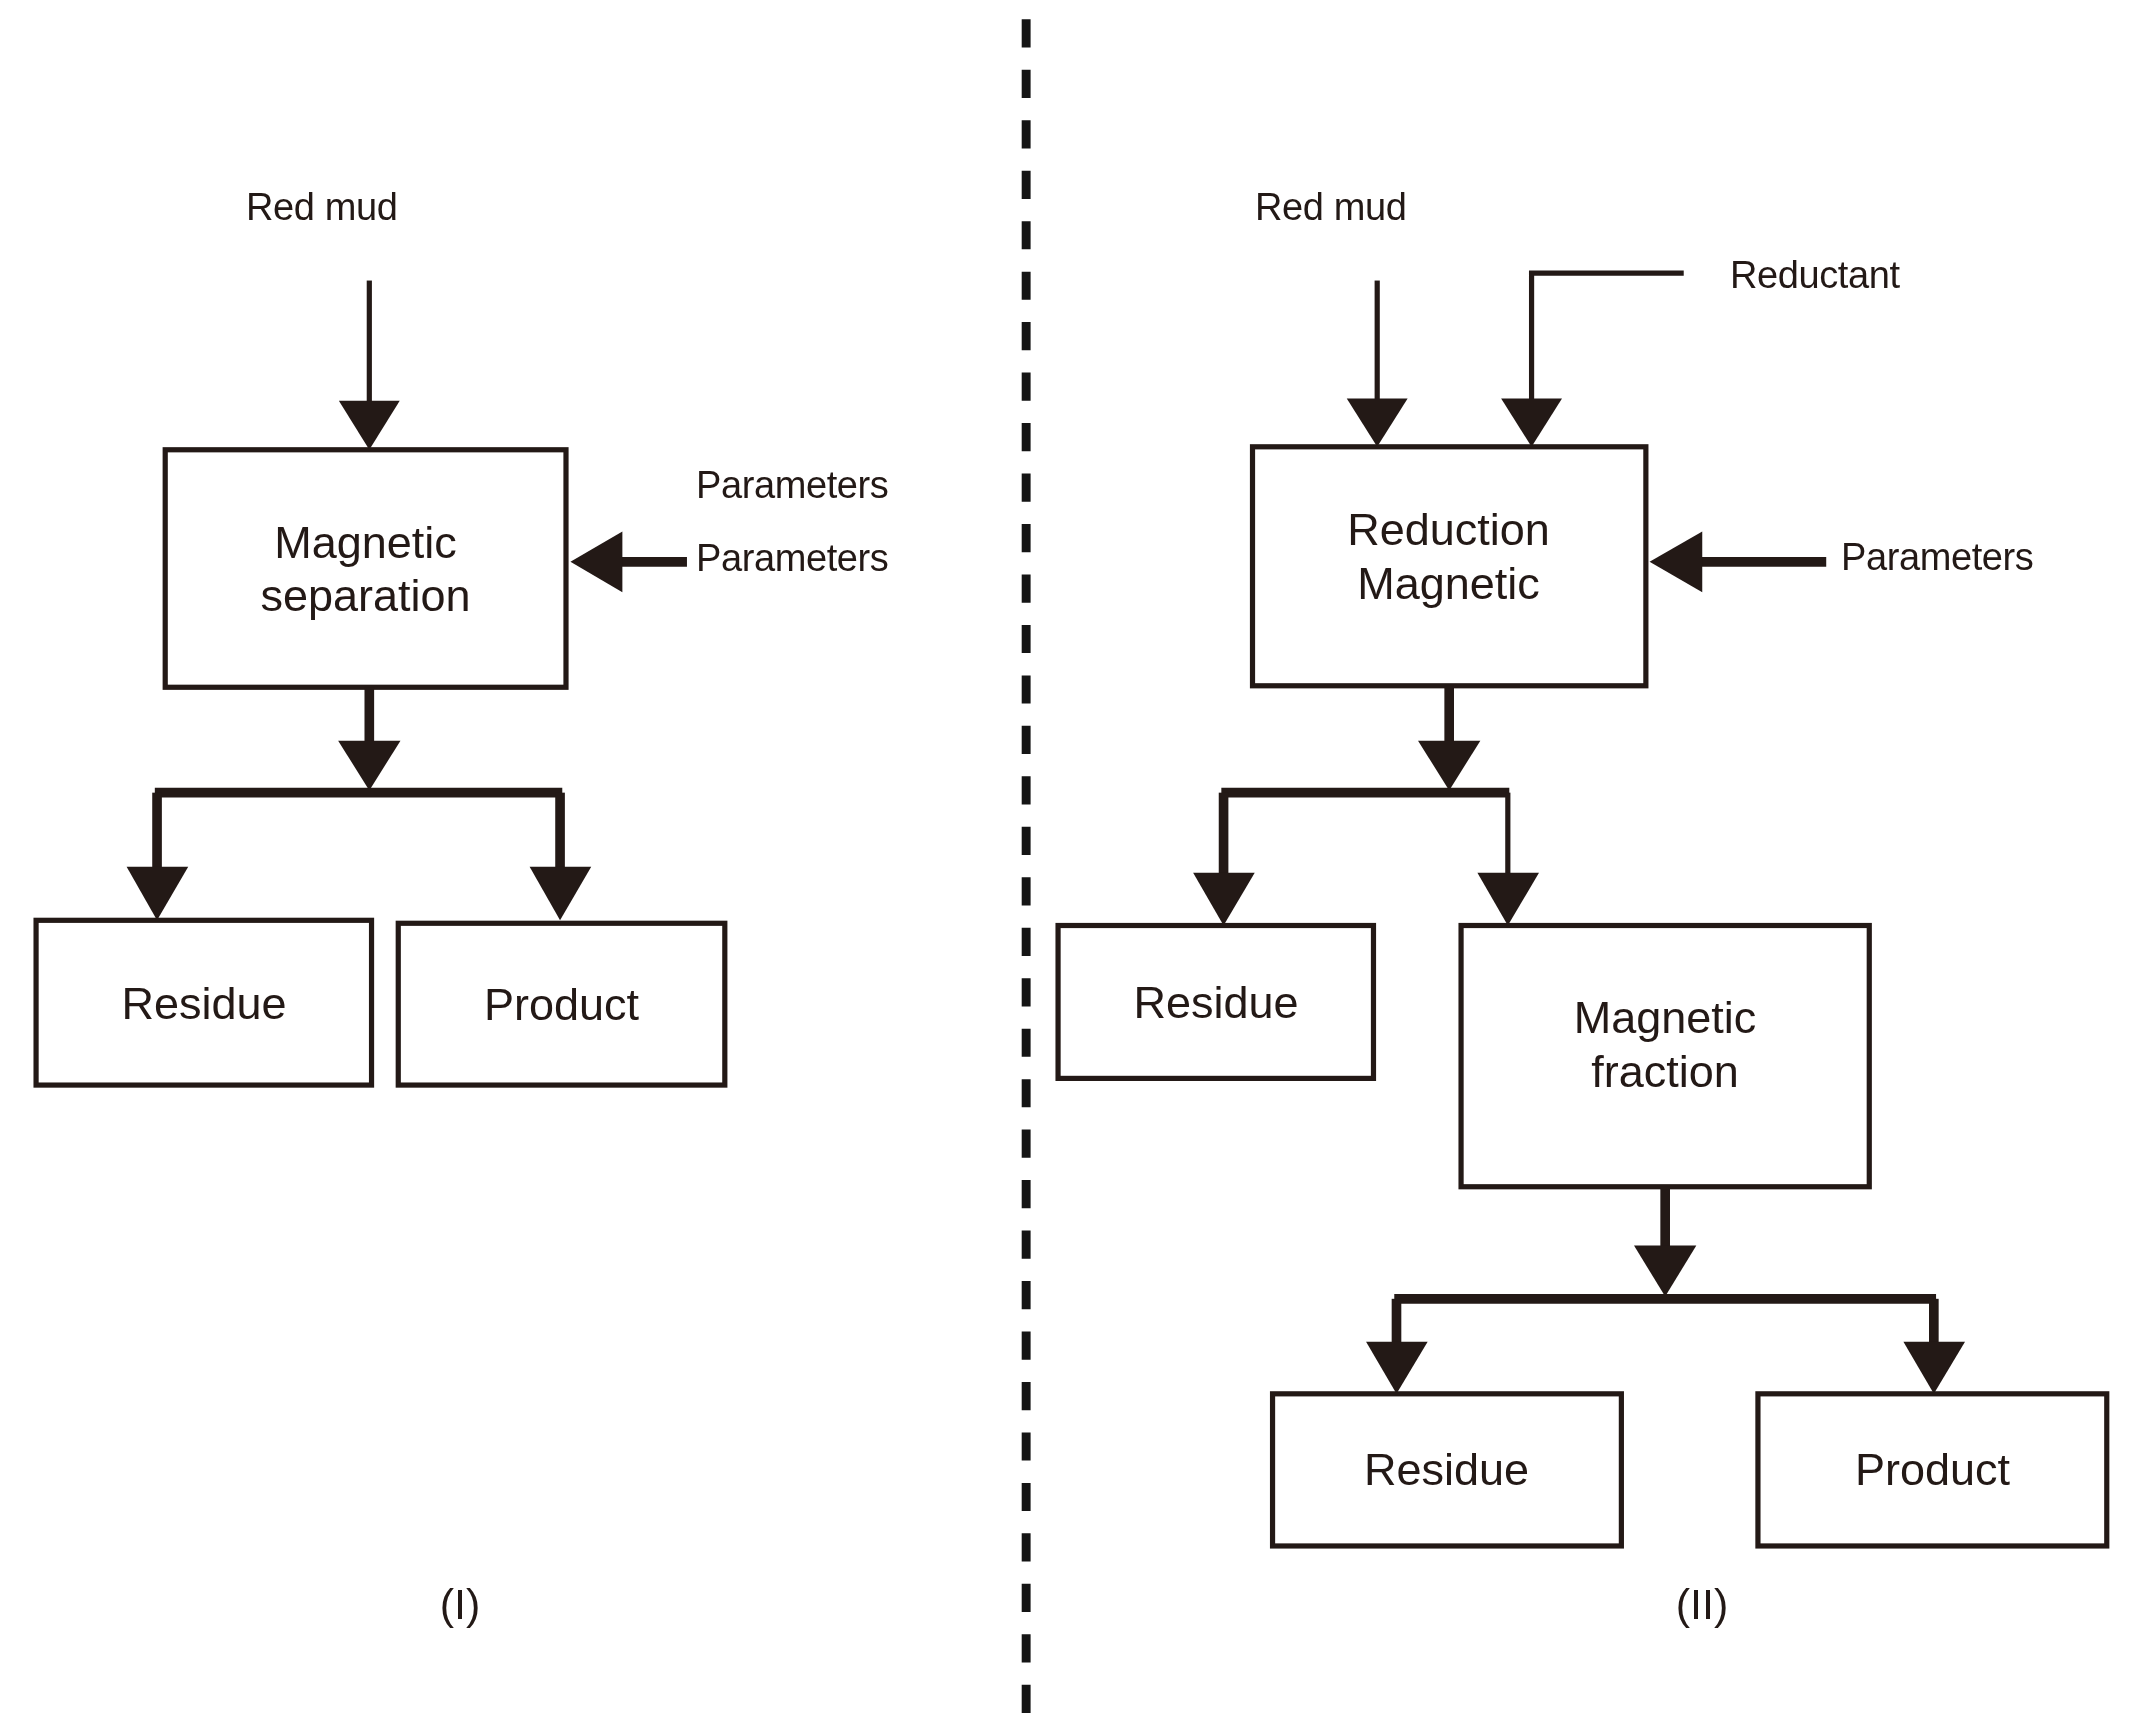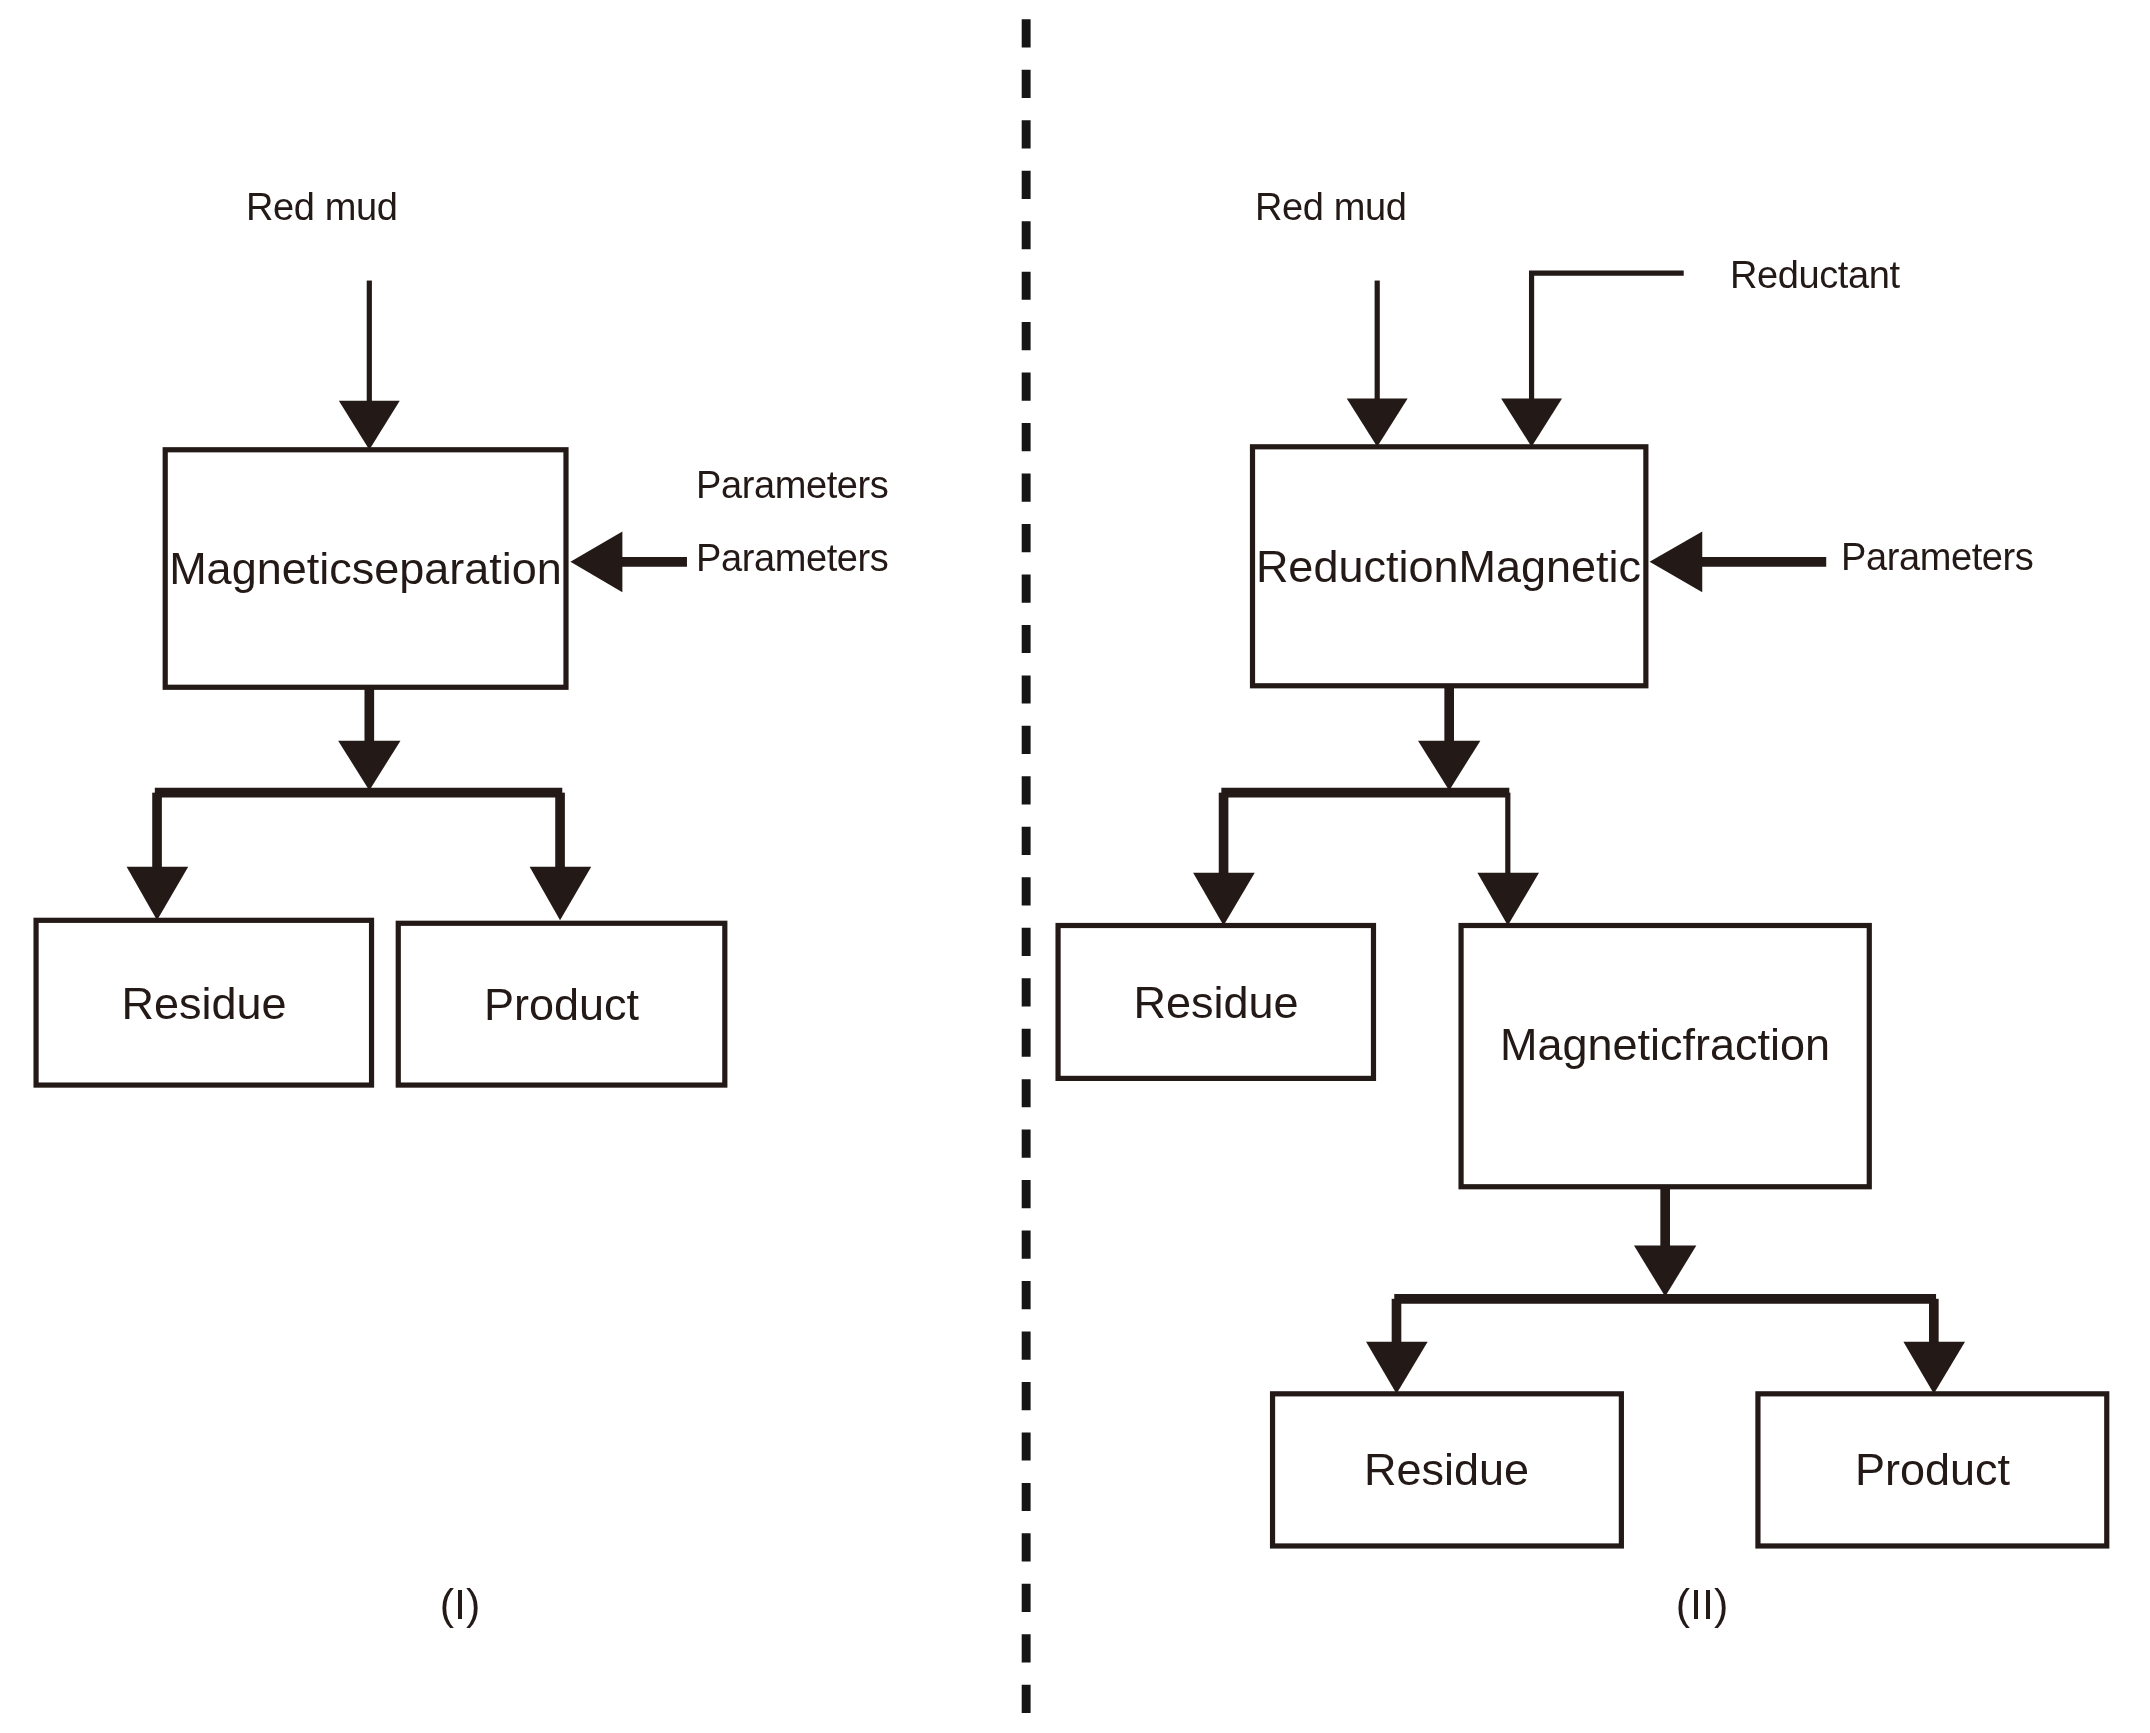--- a/index.html
+++ b/index.html
@@ -55,21 +55,21 @@
     position: absolute;
     color: #231916;
     font-family: "Liberation Sans", sans-serif;
     font-size: 45px;
     line-height: 1.18;
     text-align: center;
     white-space: pre;
     display: flex;
     align-items: center;
     justify-content: center;
-    flex-direction: row;
+    flex-direction: column;
   }
   .panel-cap {
     position: absolute;
     color: #231916;
     font-family: "Liberation Sans", sans-serif;
     font-size: 43px;
     text-align: center;
     white-space: pre;
   }
 </style>
@@ -184,21 +184,21 @@
   </div>
 
   <div class="panel-cap" style="left:393px; top:1580px; width:134px;">(I)</div>
 
   <div class="lbl" style="left:1255px; top:186px; width:267px;">Red mud</div>
 
   <div class="lbl" style="left:1730px; top:254px; width:356px;">Reductant</div>
 
   <div class="lbl" style="left:1841px; top:536px; width:312px;">Parameters</div>
 
-  <div class="boxlbl" style="left:1252px; top:447px; width:393px; height:239px;">
+  <div class="boxlbl" style="left:1252px; top:437px; width:393px; height:239px;">
     <span>Reduction</span>
     <span>Magnetic</span>
   </div>
 
   <div class="boxlbl" style="left:1058px; top:926px; width:316px; height:153px;">
     <span>Residue</span>
   </div>
 
   <div class="boxlbl" style="left:1461px; top:937px; width:408px; height:215px;">
     <span>Magnetic</span>

